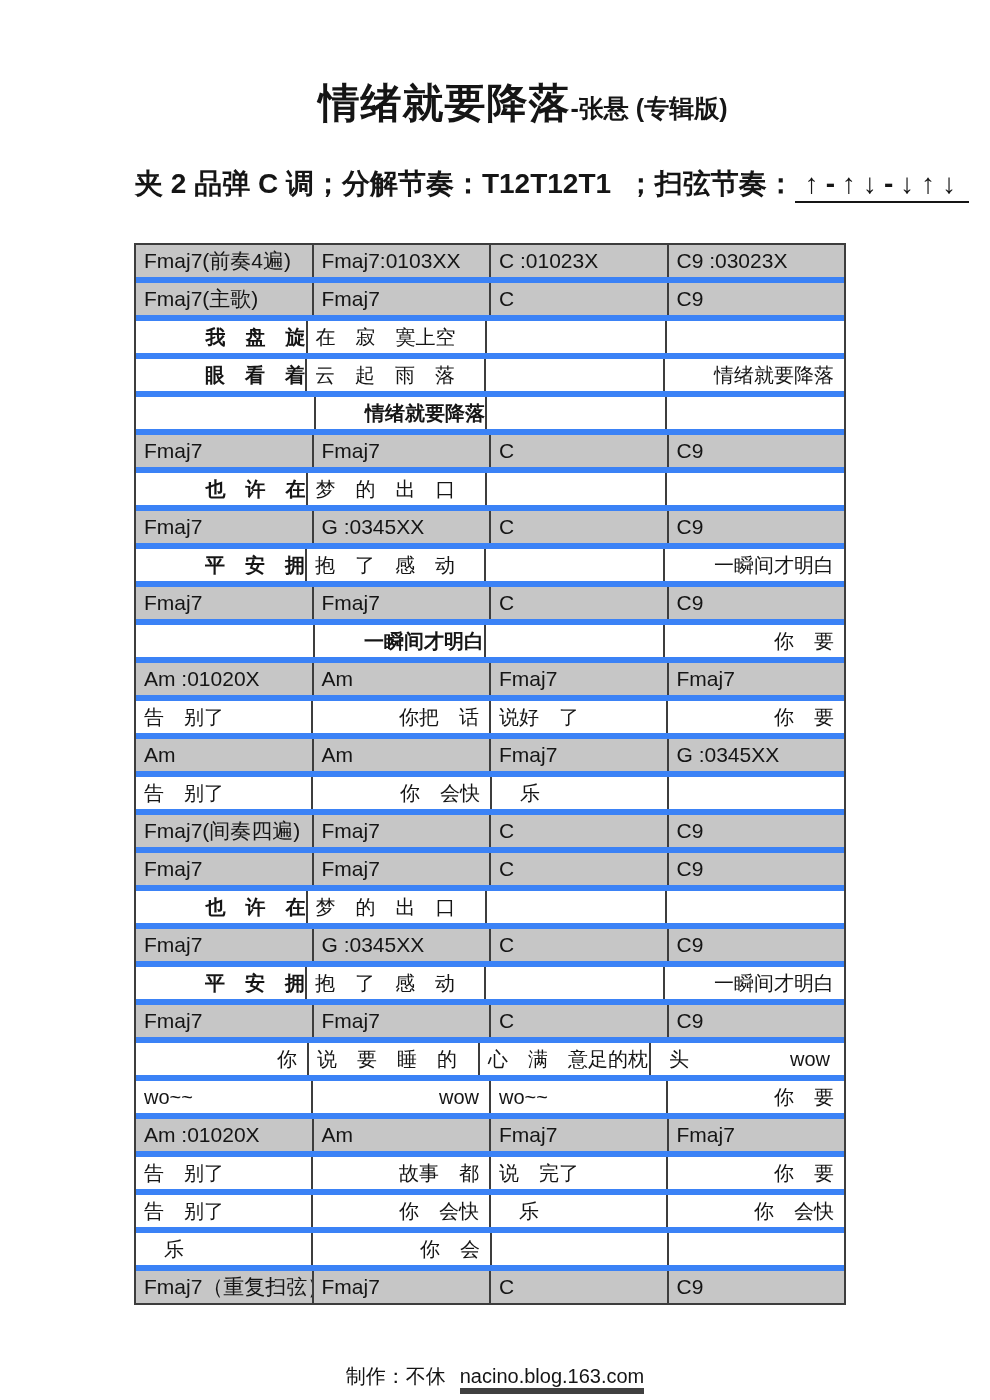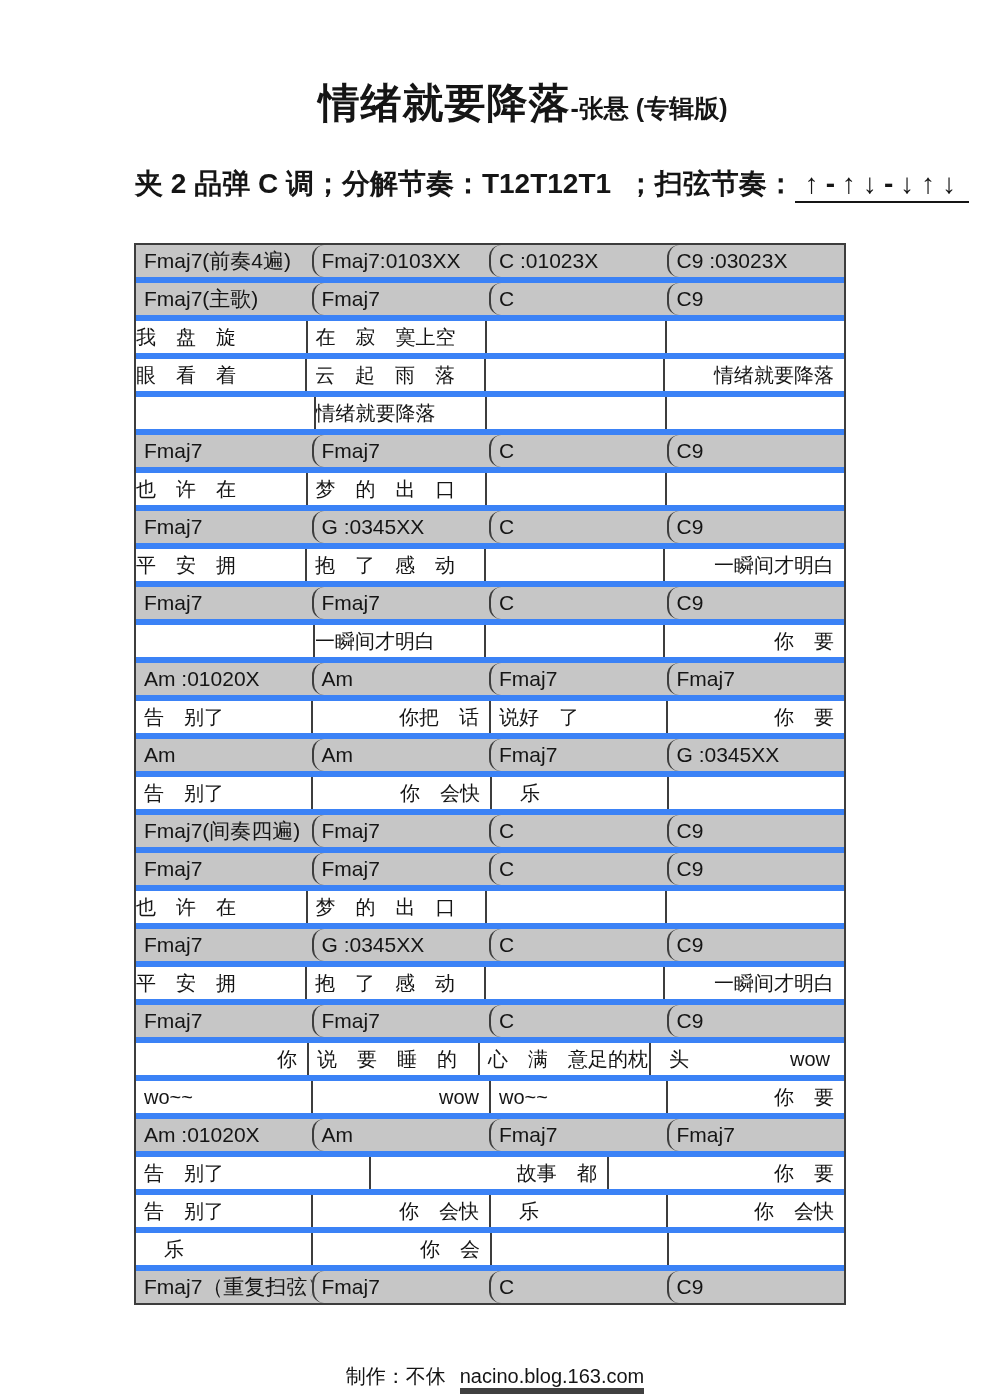--- a/index.html
+++ b/index.html
@@ -17,24 +17,24 @@
           letter-spacing:7px; font-weight:700;}
   .sheet{ margin:40px 0 0 134px; width:712px; box-sizing:border-box;
           border:2px solid #3d3d3d; }
   .row{ display:flex; height:32px; box-sizing:content-box;}
   .row + .row{ border-top:6px solid #3b82f6; }
   .row.chord{ background:#c6c6c6; }
   .row.lyric{ background:#ffffff; }
   .cell{ flex:1 1 0; min-width:0; line-height:32px; font-size:20px;
          white-space:pre; overflow:hidden; box-sizing:border-box;}
   .cell + .cell{ border-left:2px solid #3d3d3d; }
-  .row.chord .cell{ font-size:21px;border-radius:12px; }
+  .row.chord .cell{ font-size:21px; }
   .cell.left{ text-align:left; padding-left:8px; }
   .cell.right{ text-align:right; padding-right:10px; }
-  .cell.center{ text-align:left; }
+  .cell.center{ text-align:right;font-weight:bold; }
   .cell.split{ display:flex; justify-content:space-between; padding:0 14px 0 18px; }
   .footer{ text-align:center; margin-top:58px; font-size:20px; }
   .footer-url{ border-bottom:6px solid #404040; padding-bottom:1px; margin-left:14px;}
 </style>
 </head>
 <body>
 
 <div class="title-wrap">
   <div class="title-inner">
     <span class="title-main">情绪就要降落</span><span class="title-suffix">-张悬 (专辑版)</span>
@@ -184,20 +184,21 @@
     </div>
     <div class="row chord">
       <div class="cell left">Am :01020X</div>
       <div class="cell left">Am</div>
       <div class="cell left">Fmaj7</div>
       <div class="cell left">Fmaj7</div>
     </div>
     <div class="row lyric">
       <div class="cell left">告　别了</div>
       <div class="cell right">故事　都</div>
+      <div class="cell left">说　完了</div>
       <div class="cell right">你　要</div>
     </div>
     <div class="row lyric">
       <div class="cell left">告　别了</div>
       <div class="cell right">你　会快</div>
       <div class="cell left">　乐</div>
       <div class="cell right">你　会快</div>
     </div>
     <div class="row lyric">
       <div class="cell left">　乐</div>

